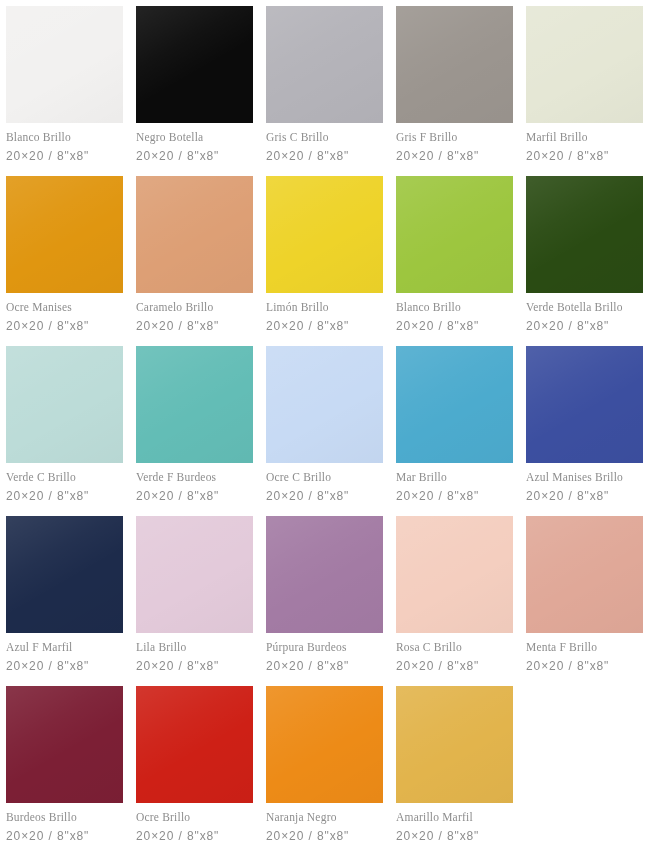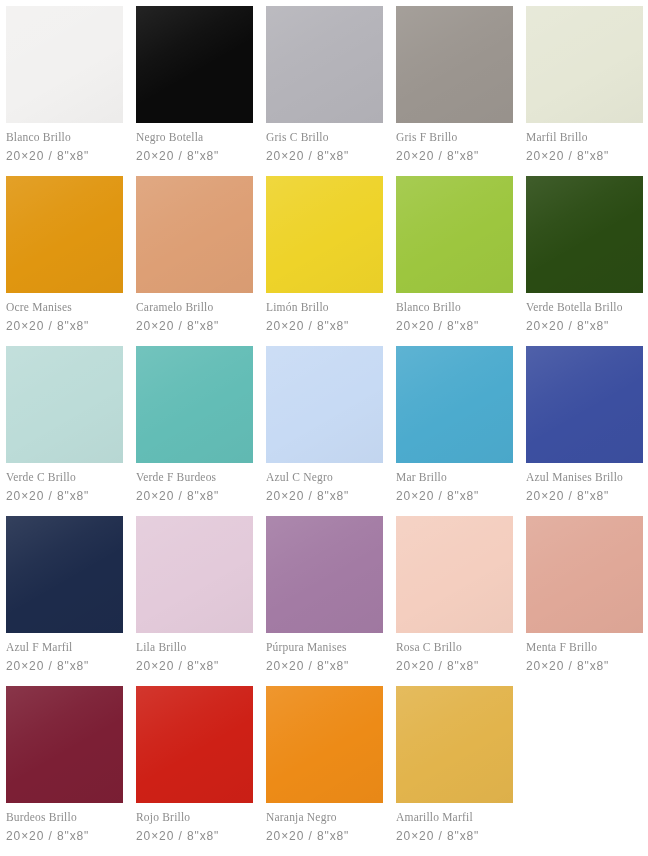--- a/index.html
+++ b/index.html
@@ -169,21 +169,21 @@
     <div class="swatch-card">
       <div class="swatch-chip" title="Verde F Brillo" style="background-color: rgb(99, 189, 182);"></div>
       <div class="swatch-caption">
         <span class="swatch-name">Verde F Burdeos</span>
         <span class="swatch-size">20×20 / 8"x8"</span>
       </div>
     </div>
     <div class="swatch-card">
       <div class="swatch-chip" title="Azul C Brillo" style="background-color: rgb(199, 218, 244);"></div>
       <div class="swatch-caption">
-        <span class="swatch-name">Azul C Negro</span>
+        <span class="swatch-name">Ocre C Brillo</span>
         <span class="swatch-size">20×20 / 8"x8"</span>
       </div>
     </div>
     <div class="swatch-card">
       <div class="swatch-chip" title="Mar Brillo" style="background-color: rgb(76, 171, 206);"></div>
       <div class="swatch-caption">
         <span class="swatch-name">Mar Brillo</span>
         <span class="swatch-size">20×20 / 8"x8"</span>
       </div>
     </div>
@@ -204,21 +204,21 @@
     <div class="swatch-card">
       <div class="swatch-chip" title="Lila Brillo" style="background-color: rgb(227, 202, 218);"></div>
       <div class="swatch-caption">
         <span class="swatch-name">Lila Brillo</span>
         <span class="swatch-size">20×20 / 8"x8"</span>
       </div>
     </div>
     <div class="swatch-card">
       <div class="swatch-chip" title="Púrpura Brillo" style="background-color: rgb(163, 123, 164);"></div>
       <div class="swatch-caption">
-        <span class="swatch-name">Púrpura Manises</span>
+        <span class="swatch-name">Púrpura Burdeos</span>
         <span class="swatch-size">20×20 / 8"x8"</span>
       </div>
     </div>
     <div class="swatch-card">
       <div class="swatch-chip" title="Rosa C Brillo" style="background-color: rgb(244, 206, 191);"></div>
       <div class="swatch-caption">
         <span class="swatch-name">Rosa C Brillo</span>
         <span class="swatch-size">20×20 / 8"x8"</span>
       </div>
     </div>
@@ -232,21 +232,21 @@
     <div class="swatch-card">
       <div class="swatch-chip" title="Burdeos Brillo" style="background-color: rgb(124, 31, 53);"></div>
       <div class="swatch-caption">
         <span class="swatch-name">Burdeos Brillo</span>
         <span class="swatch-size">20×20 / 8"x8"</span>
       </div>
     </div>
     <div class="swatch-card">
       <div class="swatch-chip" title="Rojo Brillo" style="background-color: rgb(206, 32, 22);"></div>
       <div class="swatch-caption">
-        <span class="swatch-name">Rojo Brillo</span>
+        <span class="swatch-name">Ocre Brillo</span>
         <span class="swatch-size">20×20 / 8"x8"</span>
       </div>
     </div>
     <div class="swatch-card">
       <div class="swatch-chip" title="Naranja Brillo" style="background-color: rgb(237, 139, 23);"></div>
       <div class="swatch-caption">
         <span class="swatch-name">Naranja Negro</span>
         <span class="swatch-size">20×20 / 8"x8"</span>
       </div>
     </div>

